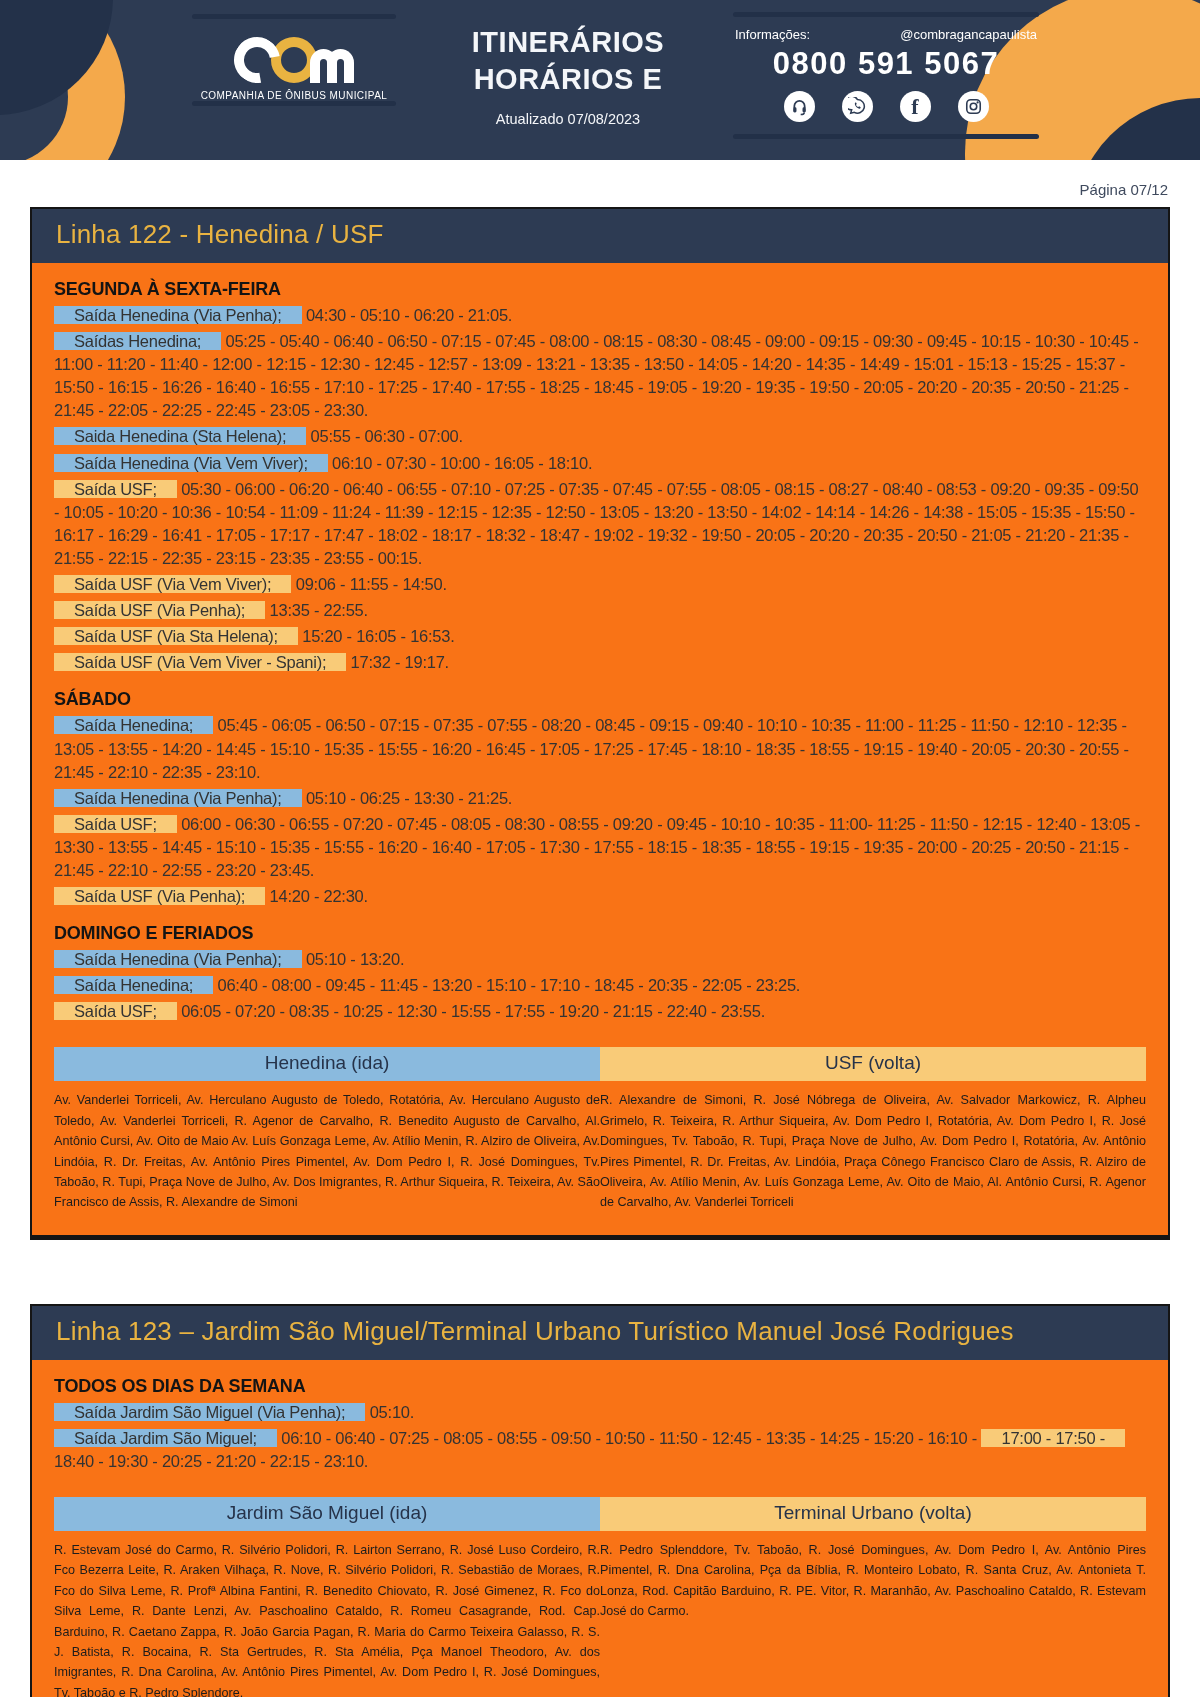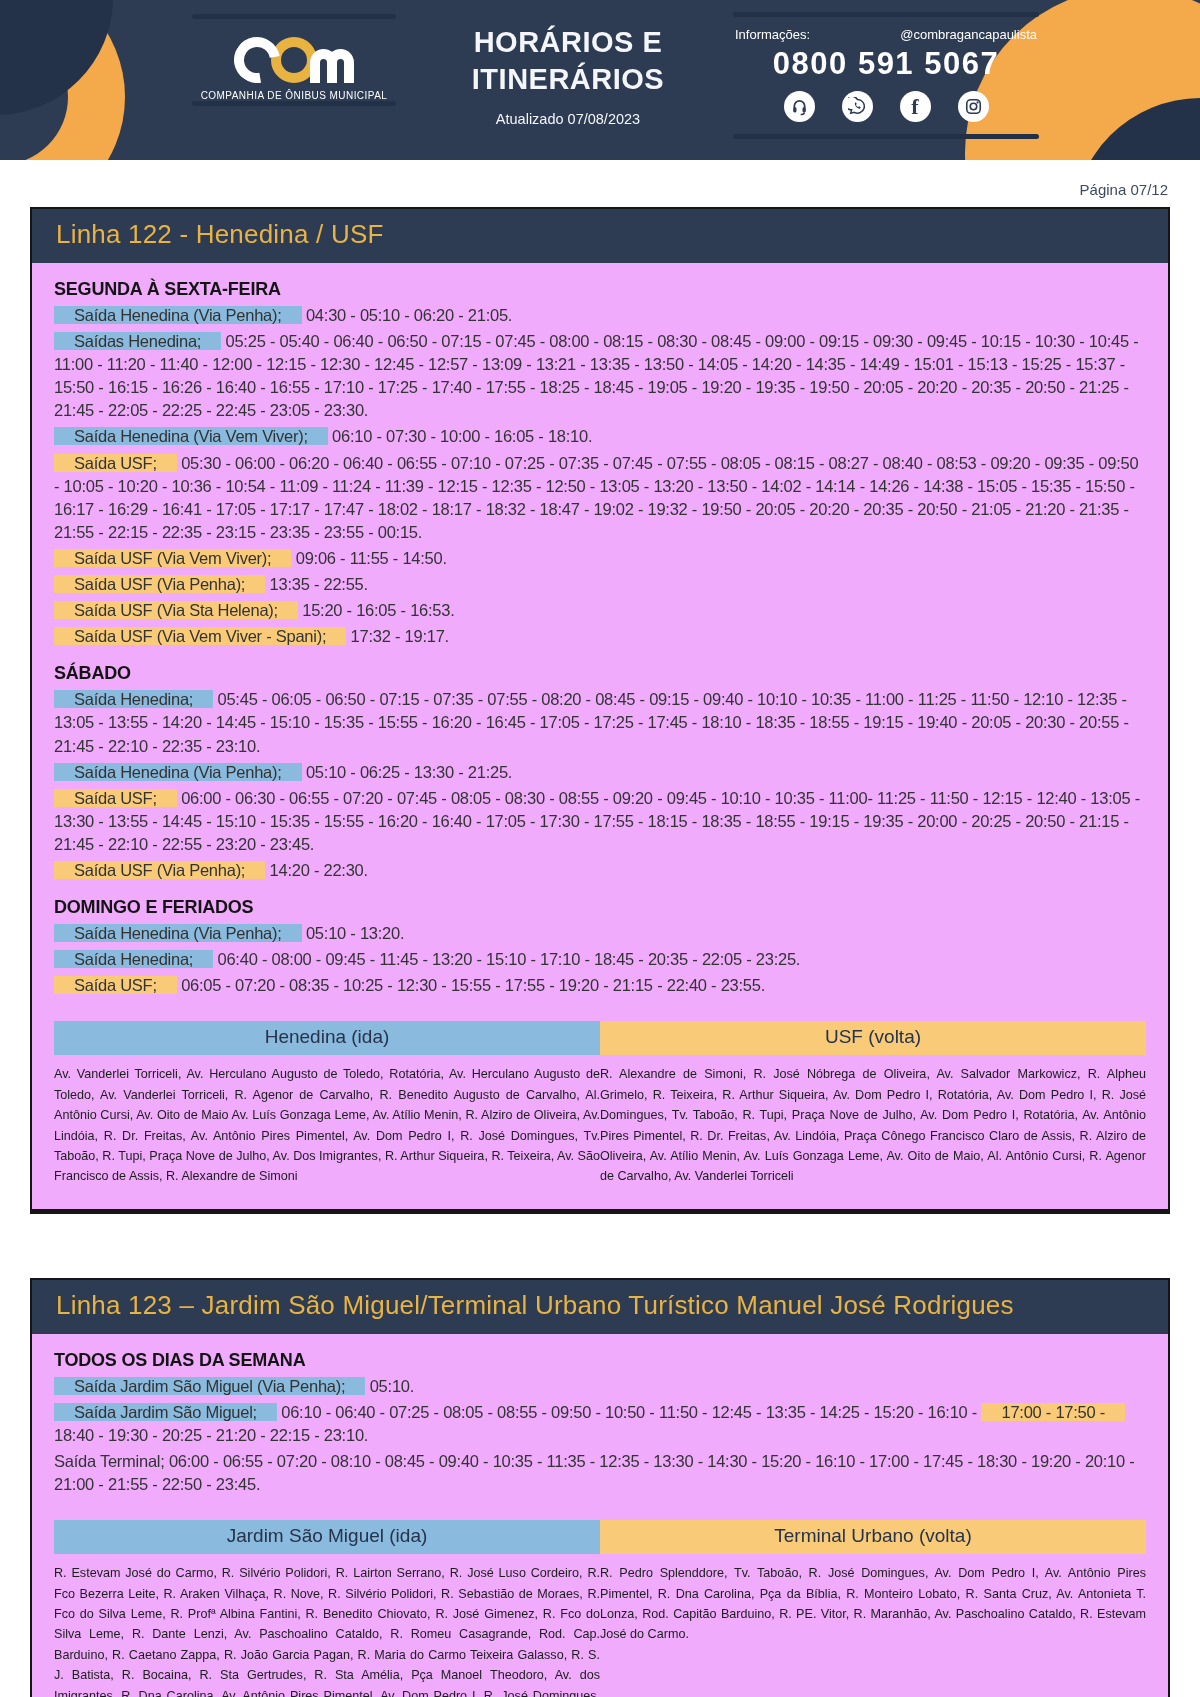--- a/index.html
+++ b/index.html
@@ -34,21 +34,21 @@
   .info-block{position:absolute;left:710px;top:12px;width:314px;text-align:center;color:#fff;z-index:2;margin-left:19px;}
   .info-row{display:flex;justify-content:space-between;padding:0 6px;font-size:13px;margin:10px 0 4px;}
   .phone{font-size:31px;font-weight:bold;letter-spacing:1.5px;margin:2px 0 9px;white-space:nowrap;}
   .icons{display:flex;justify-content:center;gap:27px;margin-bottom:12px;}
   .sicon{width:31px;height:31px;border-radius:50%;background:#fff;display:flex;align-items:center;justify-content:center;}
   .sicon svg{width:19px;height:19px;}
   .fb-f{font-family:"Liberation Serif",serif;font-weight:bold;font-size:22px;color:var(--navy);line-height:1;}
 
   
   .page-indicator{text-align:right;margin:21px 32px 9px;font-size:15px;color:#3f4a5e;}
-  .box{margin:0 30px;border:2px solid var(--border-dark);border-bottom-width:5px;background:#f0abfc;}
+  .box{margin:0 30px;border:2px solid var(--border-dark);border-bottom-width:5px;background:#f97316;}
   .box + .box{margin-top:64px;}
   .box-title{background:var(--navy);color:var(--gold);font-size:26px;padding:10px 24px 13px;letter-spacing:.2px;}
   .box-body{padding:14px 22px 22px;}
   .day-heading{font-weight:bold;font-size:18px;color:#141414;margin:15px 0 4px;letter-spacing:-.2px;}
   .section:first-child .day-heading{margin-top:2px;}
   .entry{margin:0 0 3px;font-size:16.5px;line-height:1.4;color:#333;letter-spacing:-.25px;}
   .hl{padding:0 20px;}
   .hl.blue{background:var(--blue-highlight);}
   .hl.orange{background:var(--orange-highlight);}
   .hl.none{padding:0;}
@@ -77,22 +77,22 @@
       <span class="m-m">
           <i></i>
           <i></i>
         </span>
     </div>
     <div class="company">COMPANHIA DE ÔNIBUS MUNICIPAL</div>
     <div class="hline"></div>
   </div>
 
   <div class="center-title">
+    <div class="t1">ITINERÁRIOS</div>
     <div class="t1">HORÁRIOS E</div>
-    <div class="t1">ITINERÁRIOS</div>
     <div class="updated">Atualizado 07/08/2023</div>
   </div>
 
   <div class="info-block">
     <div class="hline"></div>
     <div class="info-row">
       <span>Informações:</span>
       <span>@combragancapaulista</span>
     </div>
     <div class="phone">0800 591 5067</div>
@@ -129,20 +129,21 @@
 <div class="page-indicator">Página 07/12</div>
 
 <section class="box">
   <div class="box-title">Linha 122 - Henedina / USF</div>
   <div class="box-body">
     <div>
         <div class="section">
           <div class="day-heading">SEGUNDA À SEXTA-FEIRA</div>
           <p class="entry"><span class="hl blue">Saída Henedina (Via Penha);</span><span class="tm"> 04:30 - 05:10 - 06:20 - 21:05.</span></p>
           <p class="entry"><span class="hl blue">Saídas Henedina;</span><span class="tm"> 05:25 - 05:40 - 06:40 - 06:50 - 07:15 - 07:45 - 08:00 - 08:15 - 08:30 - 08:45 - 09:00 - 09:15 - 09:30 - 09:45 - 10:15 - 10:30 - 10:45 - 11:00 - 11:20 - 11:40 - 12:00 - 12:15 - 12:30 - 12:45 - 12:57 - 13:09 - 13:21 - 13:35 - 13:50 - 14:05 - 14:20 - 14:35 - 14:49 - 15:01 - 15:13 - 15:25 - 15:37 - 15:50 - 16:15 - 16:26 - 16:40 - 16:55 - 17:10 - 17:25 - 17:40 - 17:55 - 18:25 - 18:45 - 19:05 - 19:20 - 19:35 - 19:50 - 20:05 - 20:20 - 20:35 - 20:50 - 21:25 - 21:45 - 22:05 - 22:25 - 22:45 - 23:05 - 23:30.</span></p>
+          <p class="entry"><span class="hl blue">Saida Henedina (Sta Helena);</span><span class="tm"> 05:55 - 06:30 - 07:00.</span></p>
           <p class="entry"><span class="hl blue">Saída Henedina (Via Vem Viver);</span><span class="tm"> 06:10 - 07:30 - 10:00 - 16:05 - 18:10.</span></p>
           <p class="entry"><span class="hl orange">Saída USF;</span><span class="tm"> 05:30 - 06:00 - 06:20 - 06:40 - 06:55 - 07:10 - 07:25 - 07:35 - 07:45 - 07:55 - 08:05 - 08:15 - 08:27 - 08:40 - 08:53 - 09:20 - 09:35 - 09:50 - 10:05 - 10:20 - 10:36 - 10:54 - 11:09 - 11:24 - 11:39 - 12:15 - 12:35 - 12:50 - 13:05 - 13:20 - 13:50 - 14:02 - 14:14 - 14:26 - 14:38 - 15:05 - 15:35 - 15:50 - 16:17 - 16:29 - 16:41 - 17:05 - 17:17 - 17:47 - 18:02 - 18:17 - 18:32 - 18:47 - 19:02 - 19:32 - 19:50 - 20:05 - 20:20 - 20:35 - 20:50 - 21:05 - 21:20 - 21:35 - 21:55 - 22:15 - 22:35 - 23:15 - 23:35 - 23:55 - 00:15.</span></p>
           <p class="entry"><span class="hl orange">Saída USF (Via Vem Viver);</span><span class="tm"> 09:06 - 11:55 - 14:50.</span></p>
           <p class="entry"><span class="hl orange">Saída USF (Via Penha);</span><span class="tm"> 13:35 - 22:55.</span></p>
           <p class="entry"><span class="hl orange">Saída USF (Via Sta Helena);</span><span class="tm"> 15:20 - 16:05 - 16:53.</span></p>
           <p class="entry"><span class="hl orange">Saída USF (Via Vem Viver - Spani);</span><span class="tm"> 17:32 - 19:17.</span></p>
         </div>
         <div class="section">
           <div class="day-heading">SÁBADO</div>
           <p class="entry"><span class="hl blue">Saída Henedina;</span><span class="tm"> 05:45 - 06:05 - 06:50 - 07:15 - 07:35 - 07:55 - 08:20 - 08:45 - 09:15 - 09:40 - 10:10 - 10:35 - 11:00 - 11:25 - 11:50 - 12:10 - 12:35 - 13:05 - 13:55 - 14:20 - 14:45 - 15:10 - 15:35 - 15:55 - 16:20 - 16:45 - 17:05 - 17:25 - 17:45 - 18:10 - 18:35 - 18:55 - 19:15 - 19:40 - 20:05 - 20:30 - 20:55 - 21:45 - 22:10 - 22:35 - 23:10.</span></p>
@@ -171,21 +172,20 @@
 </section>
 
 <section class="box">
   <div class="box-title">Linha 123 – Jardim São Miguel/Terminal Urbano Turístico Manuel José Rodrigues</div>
   <div class="box-body">
     <div>
         <div class="section">
           <div class="day-heading">TODOS OS DIAS DA SEMANA</div>
           <p class="entry"><span class="hl blue">Saída Jardim São Miguel (Via Penha);</span><span class="tm"> 05:10.</span></p>
           <p class="entry"><span class="hl blue">Saída Jardim São Miguel;</span><span class="tm"> 06:10 - 06:40 - 07:25 - 08:05 - 08:55 - 09:50 - 10:50 - 11:50 - 12:45 - 13:35 - 14:25 - 15:20 - 16:10 - </span><span class="tm hl orange">17:00 - 17:50 - </span><span class="tm">18:40 - 19:30 - 20:25 - 21:20 - 22:15 - 23:10.</span></p>
-          <p class="entry"><span class="hl none">Saída Terminal;</span><span class="tm"> 06:00 - 06:55 - 07:20 - 08:10 - 08:45 - 09:40 - 10:35 - 11:35 - 12:35 - 13:30 - 14:30 - 15:20 - 16:10 - 17:00 - 17:45 - 18:30 - 19:20 - 20:10 - 21:00 - 21:55 - 22:50 - 23:45.</span></p>
         </div>
       </div>
     <div class="columns">
       <div class="col">
         <div class="col-header blue">Jardim São Miguel (ida)</div>
         <p class="route">R. Estevam José do Carmo, R. Silvério Polidori, R. Lairton Serrano, R. José Luso Cordeiro, R. Fco Bezerra Leite, R. Araken Vilhaça, R. Nove, R. Silvério Polidori, R. Sebastião de Moraes, R. Fco do Silva Leme, R. Profª Albina Fantini, R. Benedito Chiovato, R. José Gimenez, R. Fco do Silva Leme, R. Dante Lenzi, Av. Paschoalino Cataldo, R. Romeu Casagrande, Rod. Cap. Barduino, R. Caetano Zappa, R. João Garcia Pagan, R. Maria do Carmo Teixeira Galasso, R. S. J. Batista, R. Bocaina, R. Sta Gertrudes, R. Sta Amélia, Pça Manoel Theodoro, Av. dos Imigrantes, R. Dna Carolina, Av. Antônio Pires Pimentel, Av. Dom Pedro I, R. José Domingues, Tv. Taboão e R. Pedro Splendore.</p>
       </div>
       <div class="col">
         <div class="col-header orange">Terminal Urbano (volta)</div>
         <p class="route">R. Pedro Splenddore, Tv. Taboão, R. José Domingues, Av. Dom Pedro I, Av. Antônio Pires Pimentel, R. Dna Carolina, Pça da Bíblia, R. Monteiro Lobato, R. Santa Cruz, Av. Antonieta T. Lonza, Rod. Capitão Barduino, R. PE. Vitor, R. Maranhão, Av. Paschoalino Cataldo, R. Estevam José do Carmo.</p>

